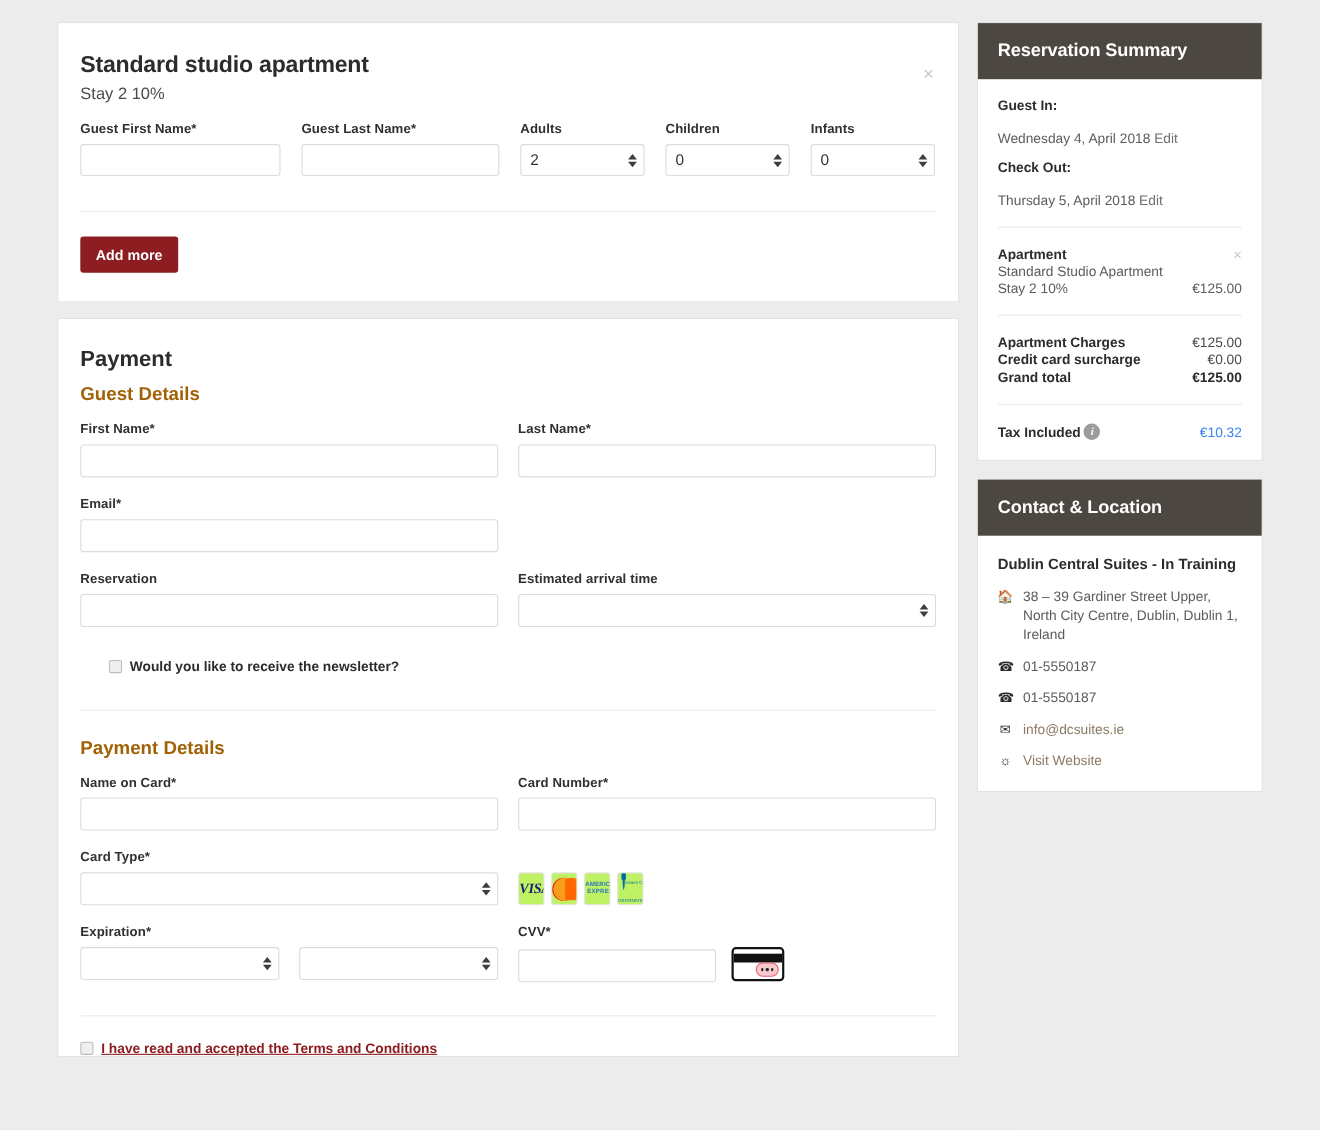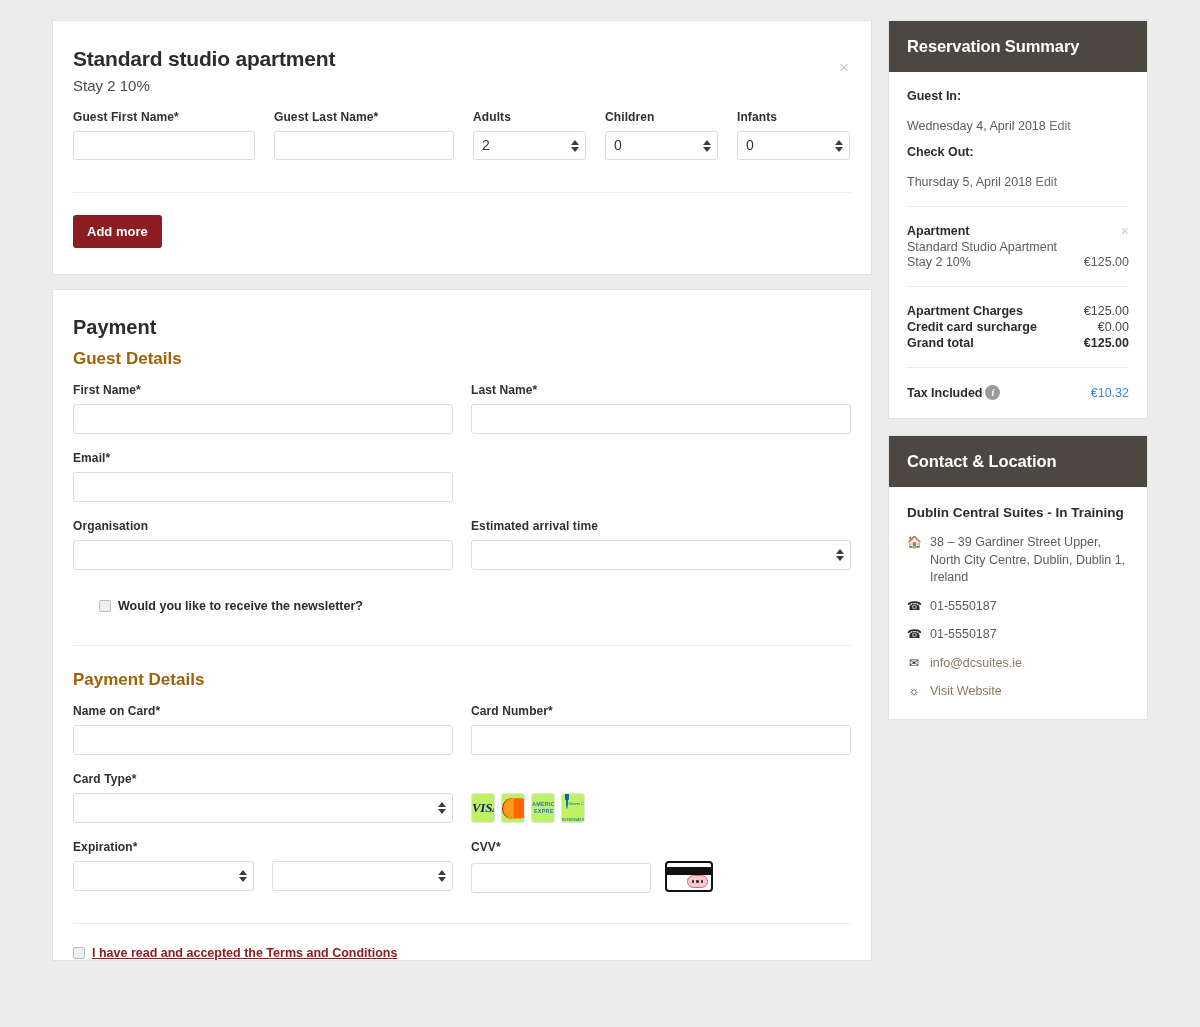--- a/index.html
+++ b/index.html
@@ -297,21 +297,21 @@
       <div class="grid2">
         <div class="col-l grp">
           <span class="lbl">Email*</span>
           <input class="inp inp-lg" type="text" value="" style="">
         </div>
         <div class="col-r"></div>
       </div>
 
       <div class="grid2">
         <div class="col-l grp">
-          <span class="lbl">Organisation</span>
+          <span class="lbl">Reservation</span>
           <input class="inp inp-lg" type="text" value="" style="">
         </div>
         <div class="col-r grp">
           <span class="lbl">Estimated arrival time</span>
           <div class="sel-wrap">
             <div class="sel inp-lg" style="line-height:28px;"></div>
             <span class="spin">
                 <i class="up"></i>
                 <i class="dn"></i>
               </span>

